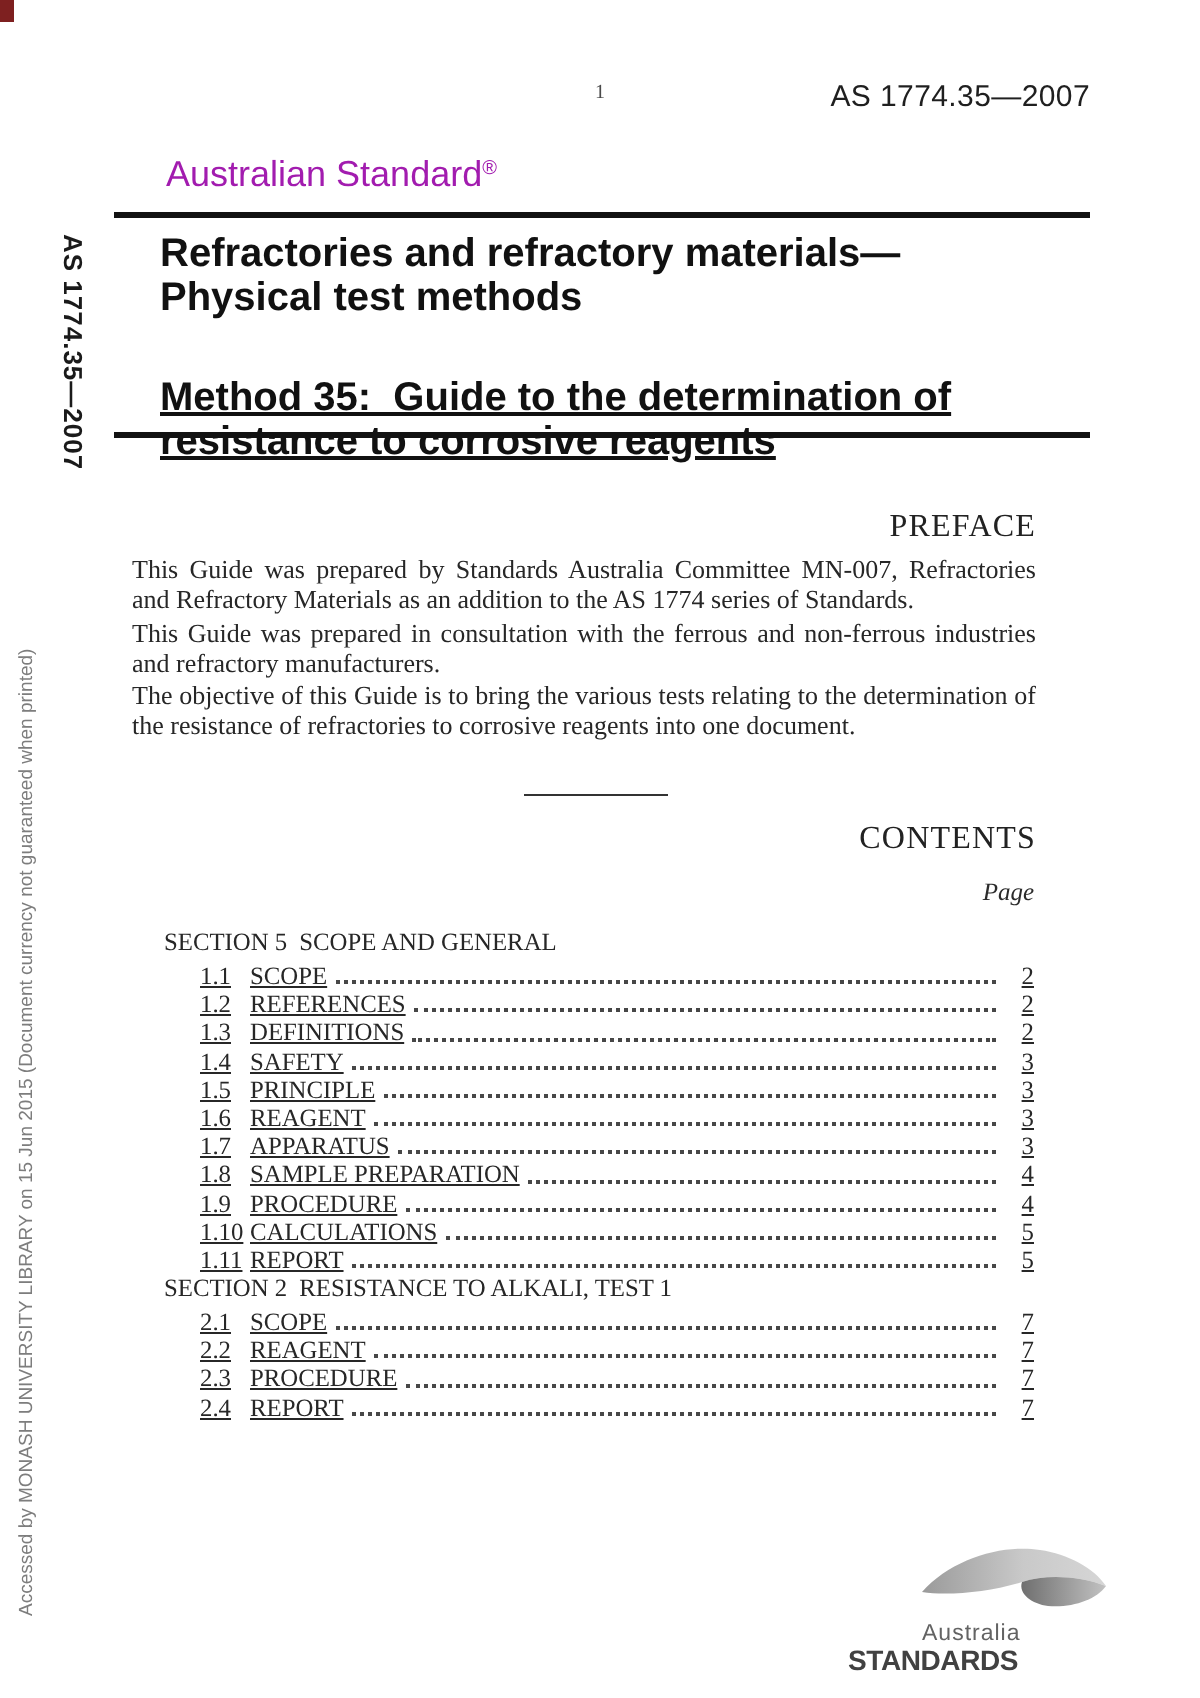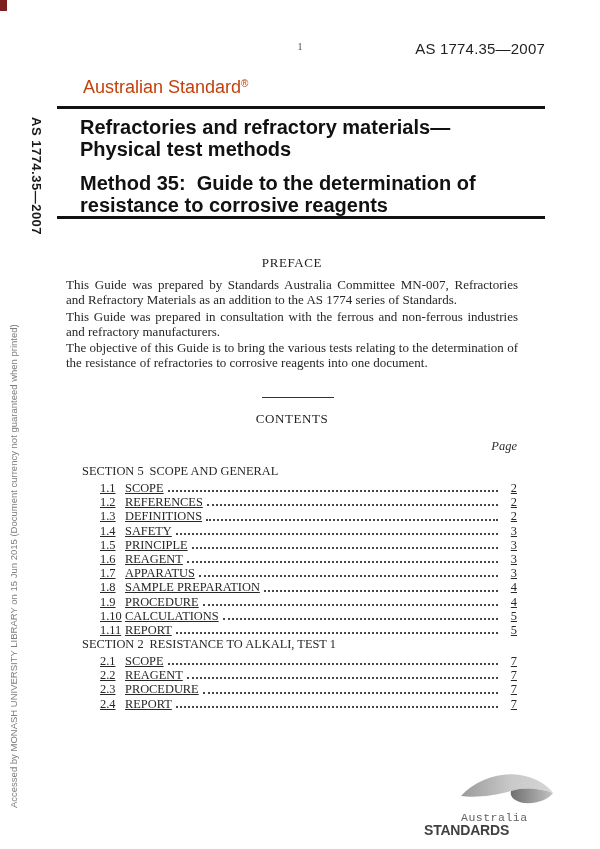--- a/index.html
+++ b/index.html
@@ -11,32 +11,32 @@
   .abs{position:absolute;}
 
   
   .corner-mark{left:0;top:0;width:7px;height:11px;background:#7e2020;}
 
   
   .page-num{left:0;right:0;top:41px;text-align:center;font-size:10px;color:#4a4a4a;}
   .doc-code-top{right:55px;top:40px;font-family:"Liberation Sans",sans-serif;
     font-size:15px;color:#1f1f1f;letter-spacing:0.2px;}
   .brand{left:83px;top:77px;font-family:"Liberation Sans",sans-serif;
-    font-size:18px;color:#c2410c;}
+    font-size:18px;color:#a21caf;}
   .brand sup{font-size:10px;vertical-align:6px;}
   .rule{left:57px;width:488px;height:2.5px;background:#121212;}
   .rule-top{top:106px;}
   .rule-bottom{top:216px;}
   .doc-title{left:80px;width:424px;font-family:"Liberation Sans",sans-serif;
     font-weight:bold;font-size:20px;line-height:22px;color:#111;}
   .title-1{top:116px;}
-  .title-2{top:172px;}
-
-  
-  .center-head{left:66px;width:452px;text-align:center;font-size:13px;
+  .title-2{top:188px;text-decoration:underline;}
+
+  
+  .center-head{left:66px;width:452px;text-align:right;font-size:16px;
     letter-spacing:0.6px;color:#222;}
   .preface-head{top:255px;}
   .para{left:66px;width:452px;text-align:justify;font-size:13px;
     line-height:15px;color:#272727;}
   .para-1{top:277px;}
   .para-2{top:309px;}
   .para-3{top:340px;}
   .mini-divider{left:262px;top:397px;width:72px;border-top:1.2px solid #333;height:0;}
 
   
@@ -56,21 +56,21 @@
     font-family:"Liberation Sans",sans-serif;font-weight:bold;font-size:13px;
     letter-spacing:0.5px;color:#1a1a1a;white-space:nowrap;}
   .side-access{left:8px;top:808px;transform:rotate(-90deg);transform-origin:top left;
     font-family:"Liberation Sans",sans-serif;font-size:9.5px;color:#7d7d7d;
     white-space:nowrap;}
 
   
   .logo-swoosh{left:459px;top:771px;width:96px;height:33px;}
   .logo-line1{left:424px;top:822px;font-family:"Liberation Sans",sans-serif;
     font-weight:bold;font-size:14px;letter-spacing:-0.2px;color:#414141;}
-  .logo-line2{left:461px;top:811px;font-family:Liberation Mono, monospace;
+  .logo-line2{left:461px;top:811px;font-family:Liberation Sans, sans-serif;
     font-size:11.5px;letter-spacing:0.5px;color:#636363;}
 </style>
 </head>
 <body>
 
 <div class="page">
 
   <div class="abs corner-mark"></div>
 
   <div class="abs page-num">1</div>

